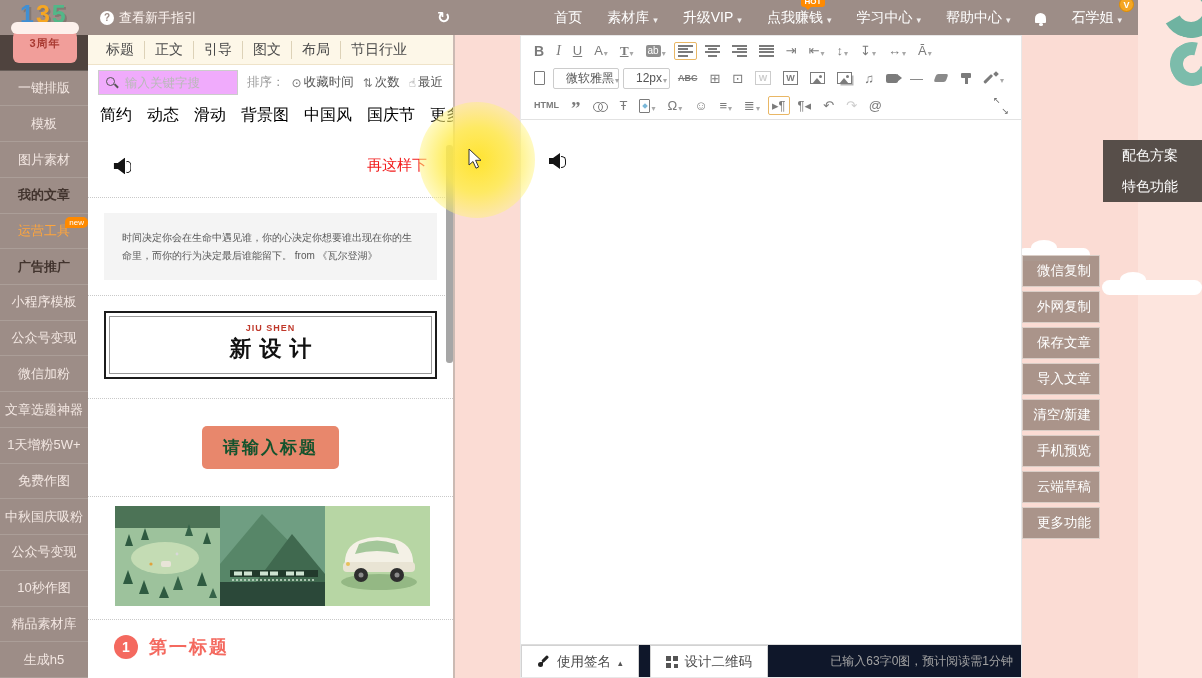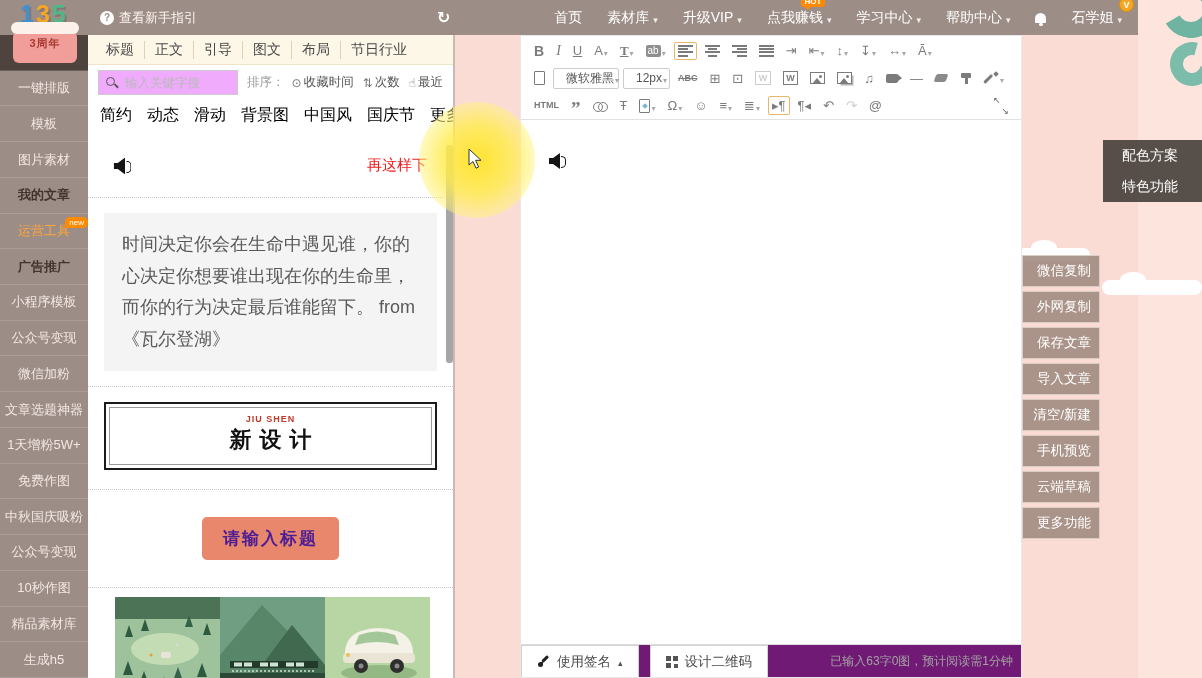--- a/index.html
+++ b/index.html
@@ -80,29 +80,29 @@
   .sort-opt { display:flex; align-items:center; gap:2px; color:#555; cursor:pointer; }
   .sglyph { font-style:normal; font-size:12px; color:#777; }
   .filter-row { height:30px; display:flex; align-items:center; gap:15px; padding:0 12px; font-size:16px; color:#000000; }
   .filter { cursor:pointer; display:flex; align-items:center; white-space:nowrap; }
   .filter .caret::after { color:#999; }
 
   .style-card { border-bottom:1px dotted #c9c9c9; background:#fff; cursor:pointer; }
   .card-marquee { display:flex; align-items:center; padding:26px 26px 22px; }
   .marquee-red { margin-left:auto; color:#f21d1d; font-size:15px; }
   .card-quote { padding:15px 16px; }
-  .quote-box { background:#f4f4f4; padding:16px 18px; font-size:18px; color:#595959; line-height:1.75; }
+  .quote-box { background:#f4f4f4; padding:16px 18px; font-size:10px; color:#595959; line-height:1.75; }
   .card-design { padding:15px 16px 19px; }
   .design-outer { border:2px solid #1c1c1c; padding:3px; }
   .design-inner { border:1px solid #9a9a9a; text-align:center; padding:6px 0 9px; }
   .design-en { color:#c0392b; font-size:9px; font-weight:bold; letter-spacing:1px; }
   .design-cn { font-family:"Liberation Serif","DejaVu Serif",serif; font-size:22px; font-weight:bold;
                letter-spacing:8px; text-indent:8px; color:#111; margin-top:1px; }
   .card-button { padding:27px 0; text-align:center; }
-  .title-btn { display:inline-block; background:#e8876c; color:#4c1d95; font-size:17px; font-weight:bold;
+  .title-btn { display:inline-block; background:#e8876c; color:#14532d; font-size:17px; font-weight:bold;
                padding:10px 21px; border-radius:5px; letter-spacing:2px; }
   .card-images { padding:9px 0 13px 27px; display:flex; }
   .card-images svg { display:block; }
   .card-title { padding:15px 26px; display:flex; align-items:center; gap:11px; border-bottom:none; }
   .num-circle { width:24px; height:24px; border-radius:50%; background:#f4695f; color:#fff; font-weight:bold;
                 font-size:14px; display:flex; align-items:center; justify-content:center; flex:none; }
   .first-title { color:#f4695f; font-size:18px; font-weight:bold; letter-spacing:2px; }
 
   .scroll-thumb { position:absolute; left:446px; top:145px; width:7px; height:218px; background:#a6a6a6;
                   border-radius:3px; z-index:9; cursor:pointer; }
@@ -172,21 +172,21 @@
   .ic-speaker { position:relative; display:inline-block; width:17px; height:16px; }
   .ic-speaker::before { content:""; position:absolute; left:0; top:0; width:11px; height:16px; background:#141414;
       clip-path:polygon(0 32%,4px 32%,11px 0,11px 100%,4px 68%,0 68%); }
   .ic-speaker::after { content:""; position:absolute; left:12px; top:3px; width:4px; height:10px;
       border:1.6px solid #141414; border-left:none; border-radius:0 6px 6px 0 / 0 5px 5px 0; }
   .ed-speaker { position:absolute; left:28px; top:33px; }
   .ed-marquee { position:absolute; left:0; right:0; top:37px; text-align:center; transform:translateX(52px);
                 color:#f21d1d; font-size:14px; }
   .panel-speaker { transform:scale(1.05); }
 
-  .editor-footer { position:absolute; left:0; bottom:0; width:100%; height:33px; background:#701a75;
+  .editor-footer { position:absolute; left:0; bottom:0; width:100%; height:33px; background:#0f172a;
                    border-top:1px solid #ddd; display:flex; }
   .footer-btn { background:#fff; border:1px solid #d2d2d2; border-bottom:none; display:flex; align-items:center;
                 gap:7px; padding:0 15px; font-size:13.5px; color:#4a4a4a; cursor:pointer; }
   .footer-btn + .footer-btn { margin-left:11px; }
   .caret-up::after { content:"▴"; font-size:9px; color:#555; }
   .footer-stats { margin-left:auto; align-self:center; font-size:12px; color:#a3a3a3; padding-right:8px; white-space:nowrap; }
   .ic-sign { position:relative; width:13px; height:13px; }
   .ic-sign::before { content:""; position:absolute; left:1px; bottom:1px; width:5px; height:5px; background:#222;
                      border-radius:50% 0 50% 50%; }
   .ic-sign::after { content:""; position:absolute; left:5.5px; bottom:5.5px; width:8px; height:2.5px; background:#222;

